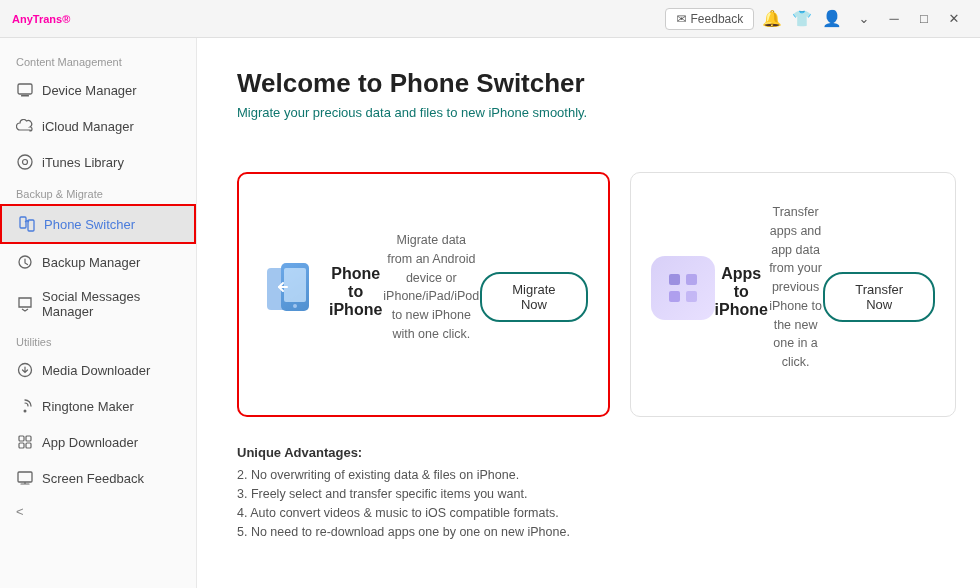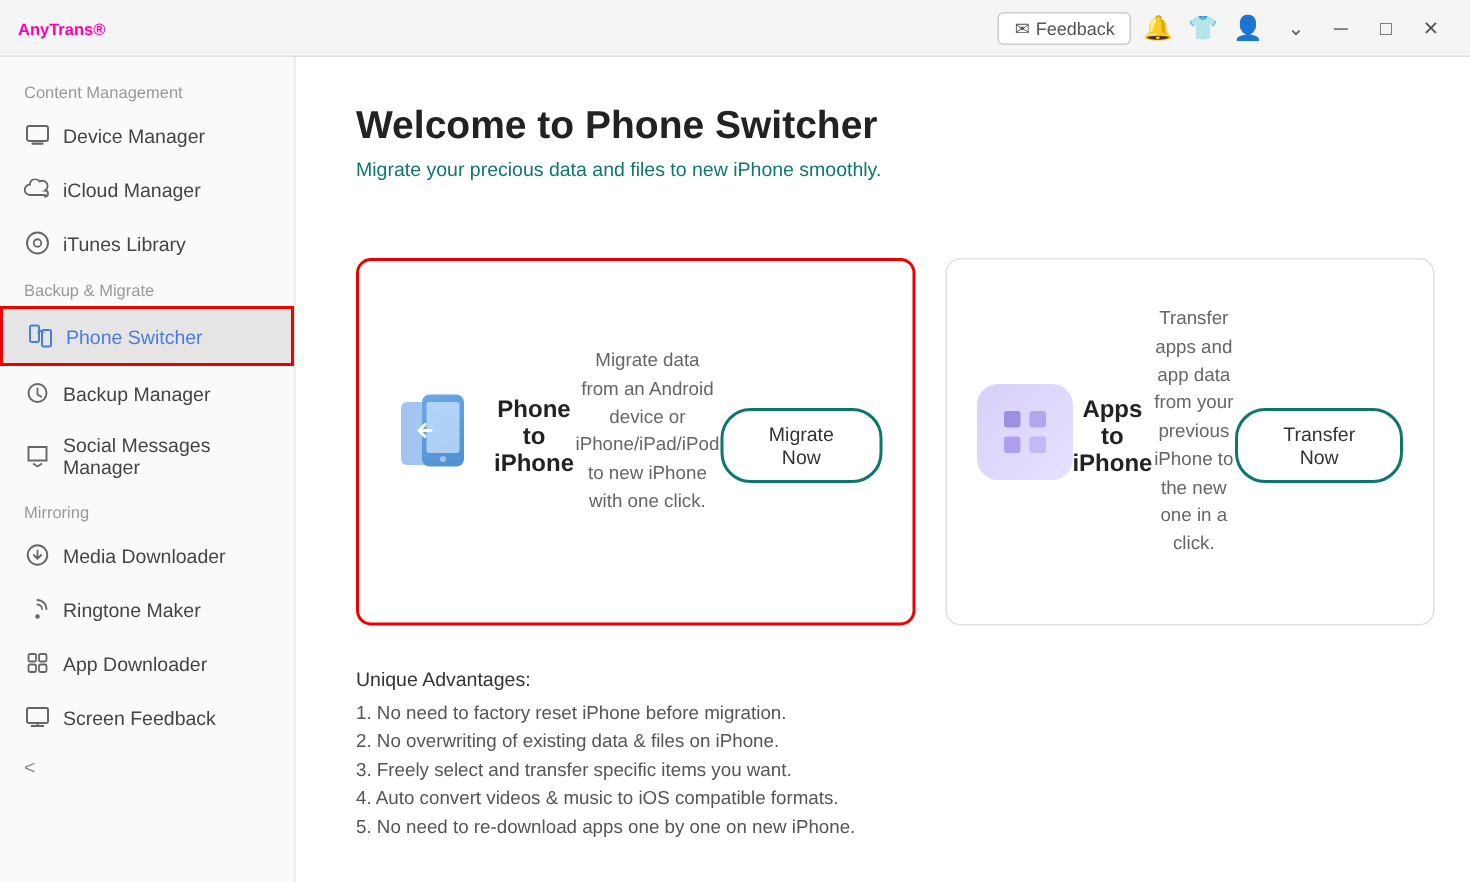--- a/index.html
+++ b/index.html
@@ -61,21 +61,21 @@
     .card-icon { width: 72px; height: 72px; margin-bottom: 18px; display: flex; align-items: center; justify-content: center; }
     .card-title { font-size: 16px; font-weight: 600; color: #222; margin-bottom: 10px; }
     .card-desc { font-size: 12.5px; color: #666; line-height: 1.5; margin-bottom: 20px; }
     .card-btn {
       padding: 8px 30px; border: 2px solid #0f766e; border-radius: 20px;
       background: #fff; font-size: 13px; cursor: pointer; color: #333;
       font-weight: 500;
     }
 
     
-    .advantages-title { font-size: 13px; font-weight: 400; color: #333; margin-bottom: 8px; }
+    .advantages-title { font-size: 13px; font-weight: 700; color: #333; margin-bottom: 8px; }
     .advantages-list { list-style: none; }
     .advantages-list li { font-size: 12.5px; color: #555; margin-bottom: 5px; }
 
     
     .apps-icon-bg {
       width: 64px; height: 64px; border-radius: 14px;
       background: linear-gradient(135deg, #d8d0f8, #e8e0ff);
       display: flex; align-items: center; justify-content: center;
     }
   </style>
@@ -168,21 +168,21 @@
     <div class="sidebar-item">
       <span class="item-icon">
         <svg width="16" height="16" viewBox="0 0 16 16" fill="none">
           <path d="M2 2h12v9H2z" rx="1" stroke="#666" stroke-width="1.3" fill="none"></path>
           <path d="M5 13l3 2 3-2" stroke="#666" stroke-width="1.2" fill="none"></path>
         </svg>
       </span>
       <span>Social Messages Manager</span>
     </div>
 
-    <div class="sidebar-section-label">Mirroring</div>
+    <div class="sidebar-section-label">Utilities</div>
 
     <div class="sidebar-item">
       <span class="item-icon">
         <svg width="16" height="16" viewBox="0 0 16 16" fill="none">
           <circle cx="8" cy="8" r="6.5" stroke="#666" stroke-width="1.3" fill="none"></circle>
           <path d="M8 5v5M5.5 8l2.5 2.5L10.5 8" stroke="#666" stroke-width="1.2" stroke-linecap="round"></path>
         </svg>
       </span>
       <span>Media Downloader</span>
     </div>
@@ -269,21 +269,20 @@
         </div>
         <div class="card-title">Apps to iPhone</div>
         <div class="card-desc">Transfer apps and app data from your previous iPhone to the new one in a click.</div>
         <button class="card-btn">Transfer Now</button>
       </div>
 
     </div>
 
     <div class="advantages-title">Unique Advantages:</div>
     <ul class="advantages-list">
-      <li>1. No need to factory reset iPhone before migration.</li>
       <li>2. No overwriting of existing data &amp; files on iPhone.</li>
       <li>3. Freely select and transfer specific items you want.</li>
       <li>4. Auto convert videos &amp; music to iOS compatible formats.</li>
       <li>5. No need to re-download apps one by one on new iPhone.</li>
     </ul>
   </div>
 
 </div>
 
 </body></html>

